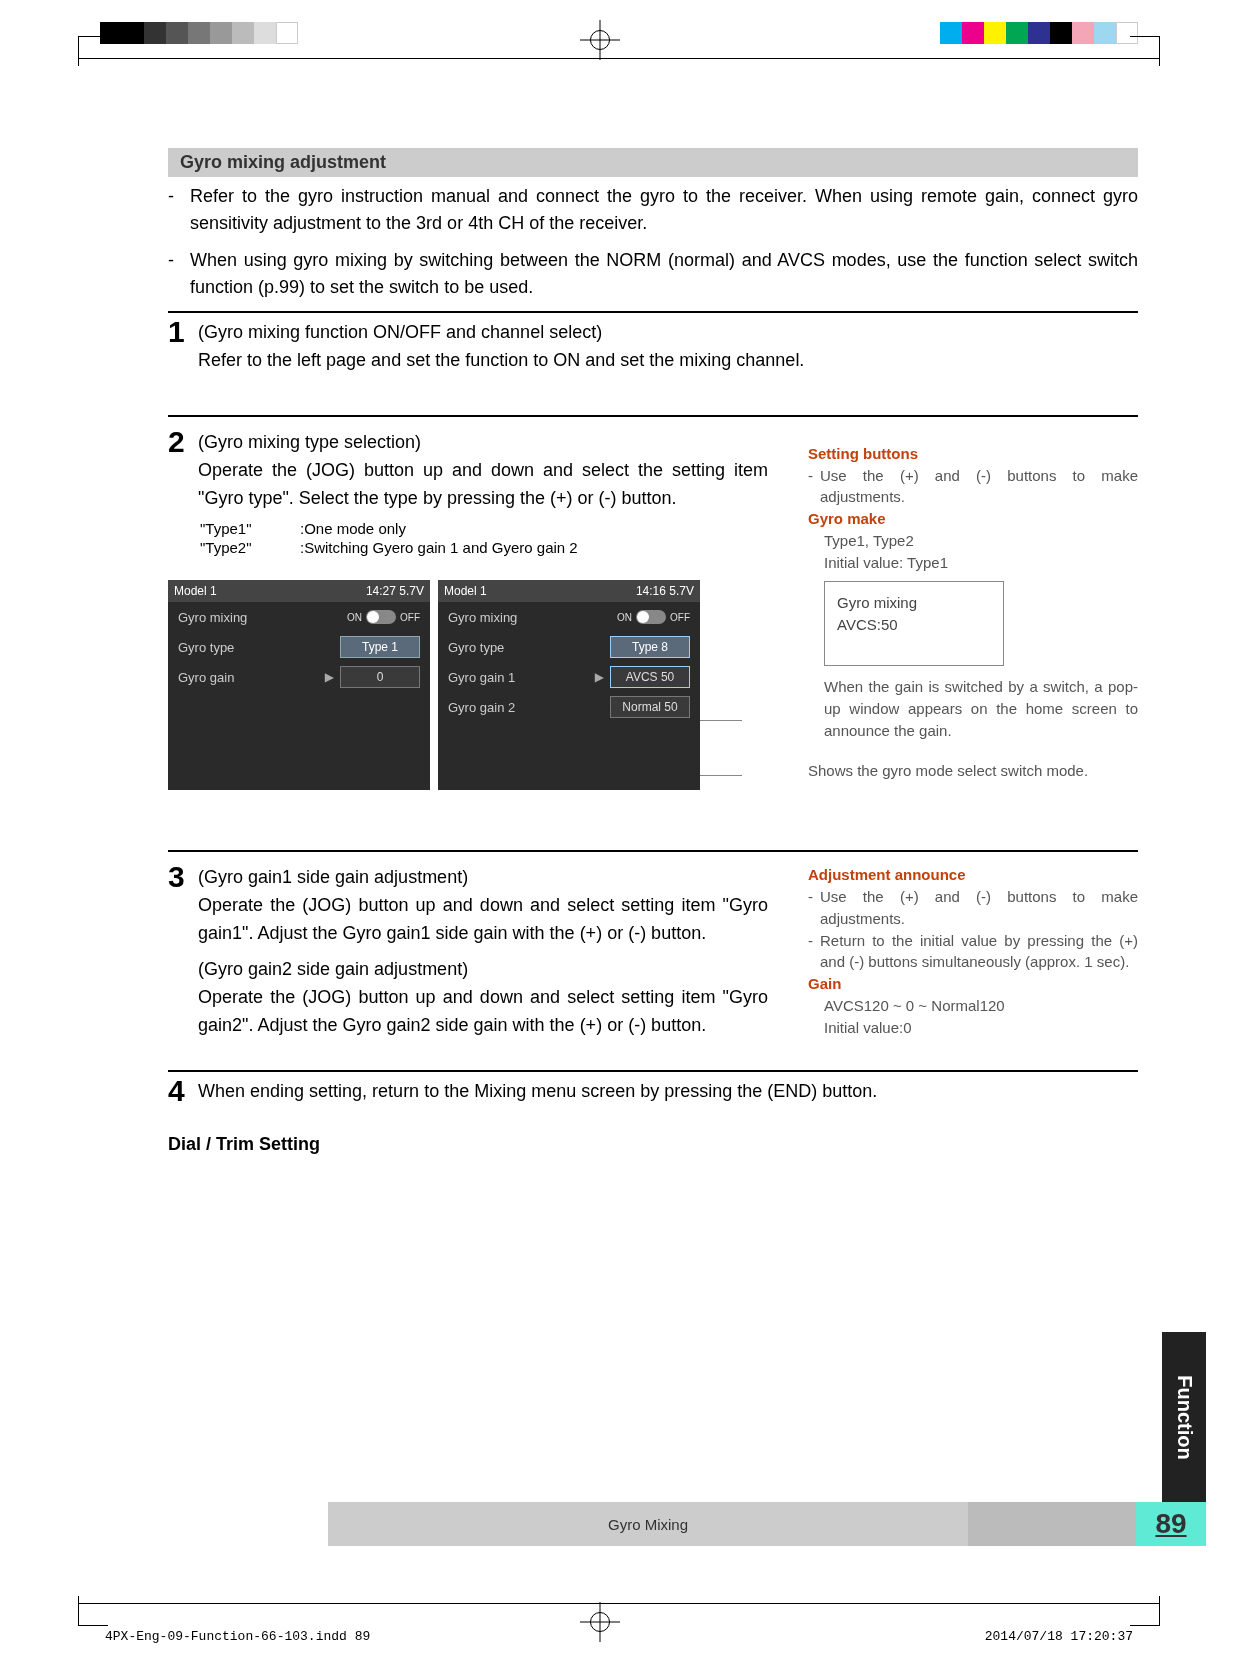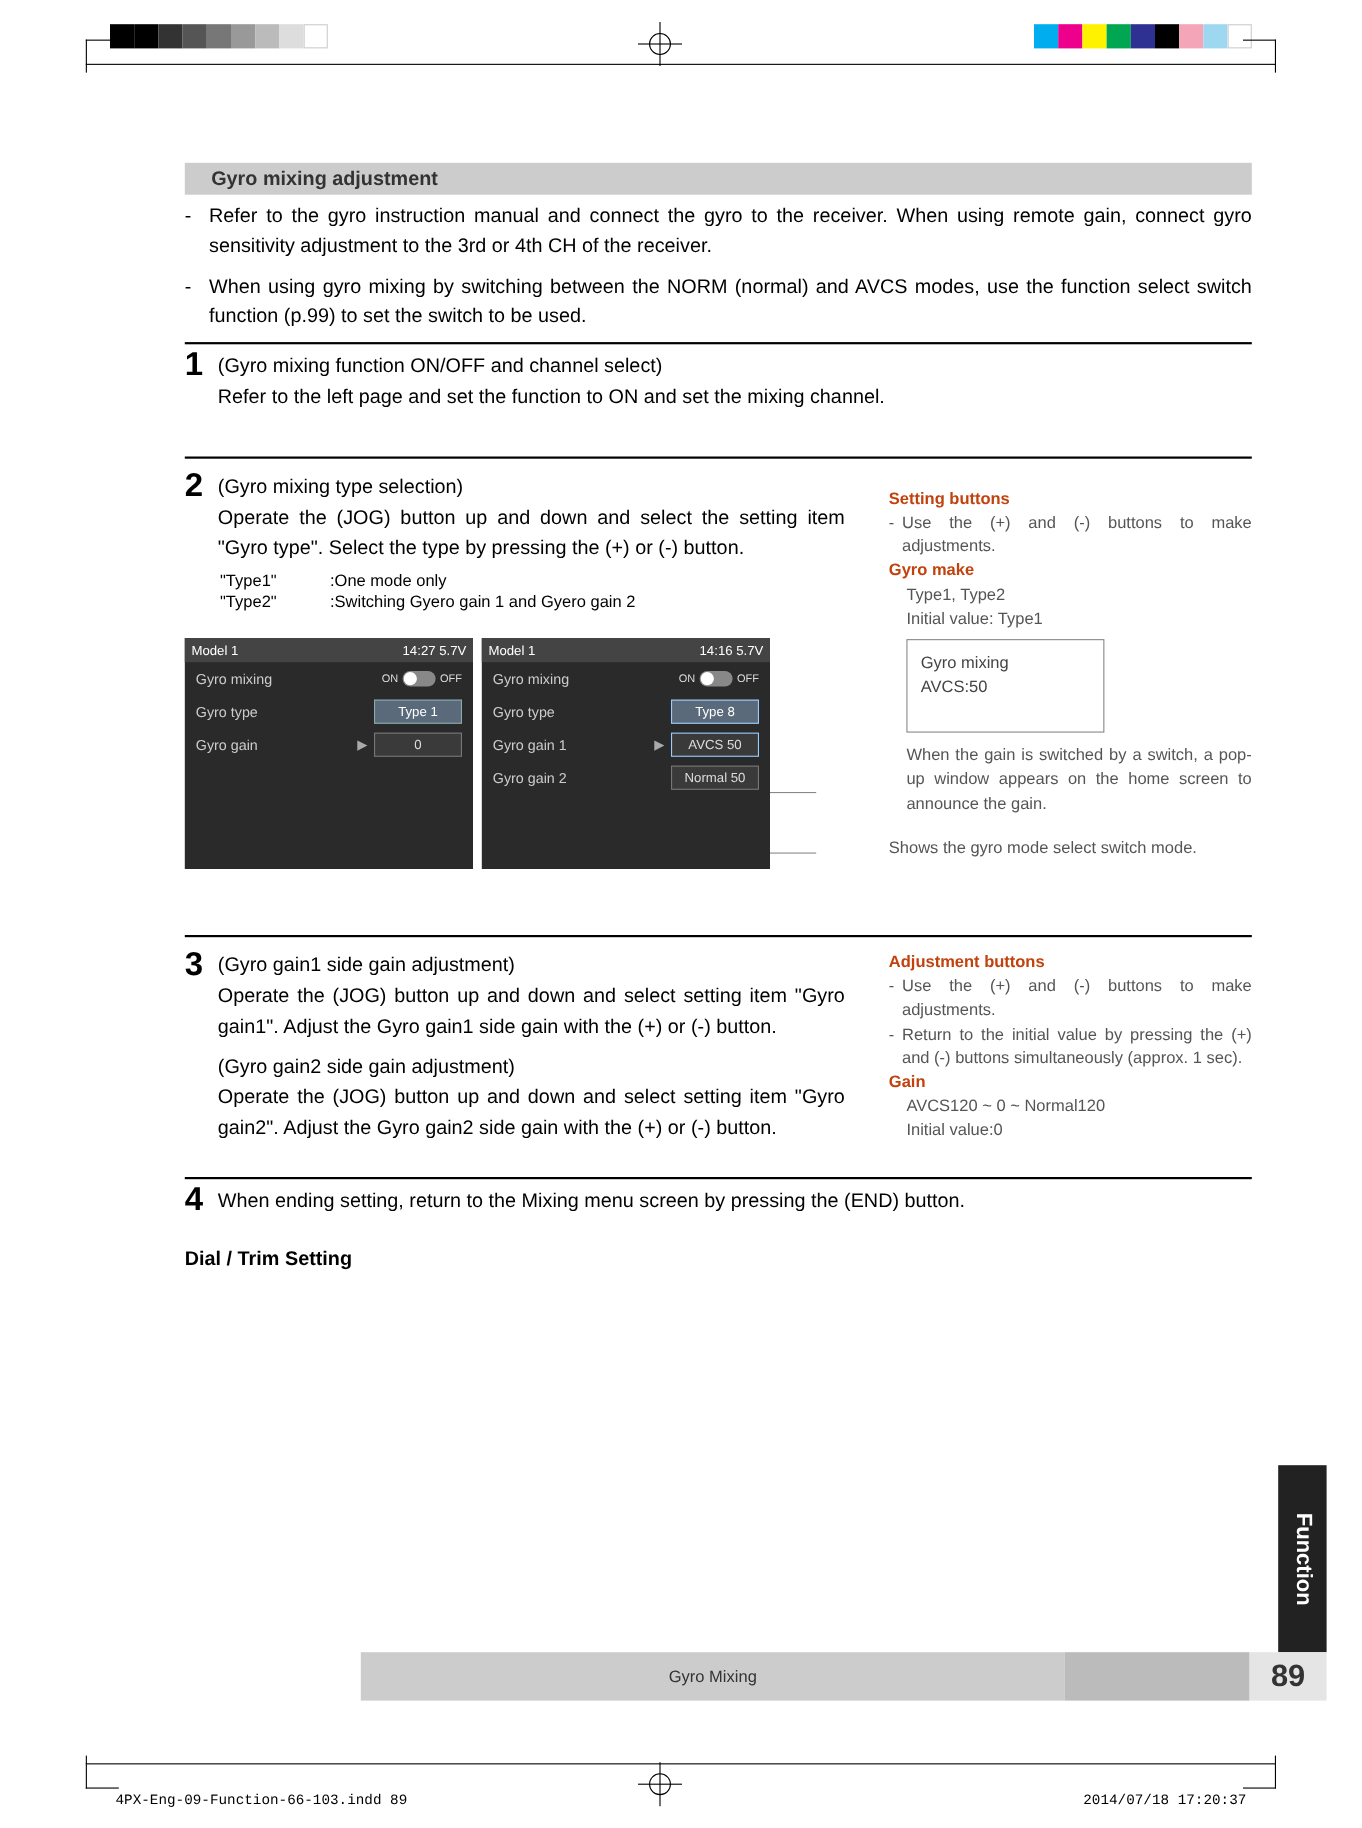--- a/index.html
+++ b/index.html
@@ -37,21 +37,21 @@
   
   .page {
     position: absolute;
     left: 168px;
     right: 100px;
     top: 148px;
     bottom: 120px;
   }
   .section-title-bar {
     background: #ccc;
-    padding: 4px 24px;
+    padding: 4px 12px;
     font-weight: bold;
     font-size: 18px;
     color: #333;
     margin-bottom: 6px;
   }
   .body-text {
     font-size: 18px;
     line-height: 1.5;
     color: #000;
   }
@@ -98,21 +98,21 @@
   .callout-line { position:absolute; right:-42px; width:42px; height:1px; background:#888; top: 140px;}
   .callout-line2 { position:absolute; right:-42px; width:42px; height:1px; background:#888; top: 195px;}
   
   .dial-heading { font-weight:bold; font-size:18px; margin-top:28px; margin-bottom:6px;}
   .dial-box { border:2px solid #000; padding:6px 14px; font-family: 'Times New Roman', serif; font-size:20px;}
   
   
   .page-footer { position:absolute; left:0; right:-68px; bottom:-4px; height:44px; display:flex; align-items:stretch;}
   .page-footer .bar { background:#ccc; flex:0 0 640px; margin-left:160px; display:flex; align-items:center; justify-content:center; font-size:15px; color:#333;}
   .page-footer .tab { background:#bbb; flex:1;}
-  .page-footer .num { width:70px; background:#e5e5e5; display:flex; align-items:center; justify-content:center; font-size:28px; font-weight:bold; color:#333;}
+  .page-footer .num { width:70px; background:#5eead4; display:flex; align-items:center; justify-content:center; font-size:28px; font-weight:bold; color:#333;text-decoration:underline;}
   
   
   .side-tab { position:absolute; right:-68px; bottom:40px; width:44px; height:170px; background:#222; color:#fff; font-weight:bold; font-size:20px; display:flex; align-items:center; justify-content:center;}
   .side-tab span { transform: rotate(90deg); white-space:nowrap;}
 </style>
 </head>
 <body>
 
 <div class="reg-top">
   <div class="reg-left-sq">
@@ -277,21 +277,21 @@
           <div class="step-body">
             <span>(Gyro gain1 side gain adjustment)</span><br>
             <span style="text-align:justify; display:block;">Operate the (JOG) button up and down and select setting item "Gyro gain1". Adjust the Gyro gain1 side gain with the (+) or (-) button.</span>
             <div style="height:8px"></div>
             <span>(Gyro gain2 side gain adjustment)</span><br>
             <span style="text-align:justify; display:block;">Operate the (JOG) button up and down and select setting item "Gyro gain2". Adjust the Gyro gain2 side gain with the (+) or (-) button.</span>
           </div>
         </div>
       </div>
       <div class="right-col">
-        <div class="bold">Adjustment buttons</div>
+        <div class="bold">Adjustment announce</div>
         <div style="display:flex;">
             <span style="width:12px;">-</span>
             <span style="text-align:justify; flex:1;">Use the (+) and (-) buttons to make adjustments.</span>
           </div>
         <div style="display:flex;">
             <span style="width:12px;">-</span>
             <span style="text-align:justify; flex:1;">Return to the initial value by pressing the (+) and (-) buttons simultaneously (approx. 1 sec).</span>
           </div>
         <div class="bold">Gain</div>
         <div class="indent">AVCS120 ~ 0 ~ Normal120</div>

